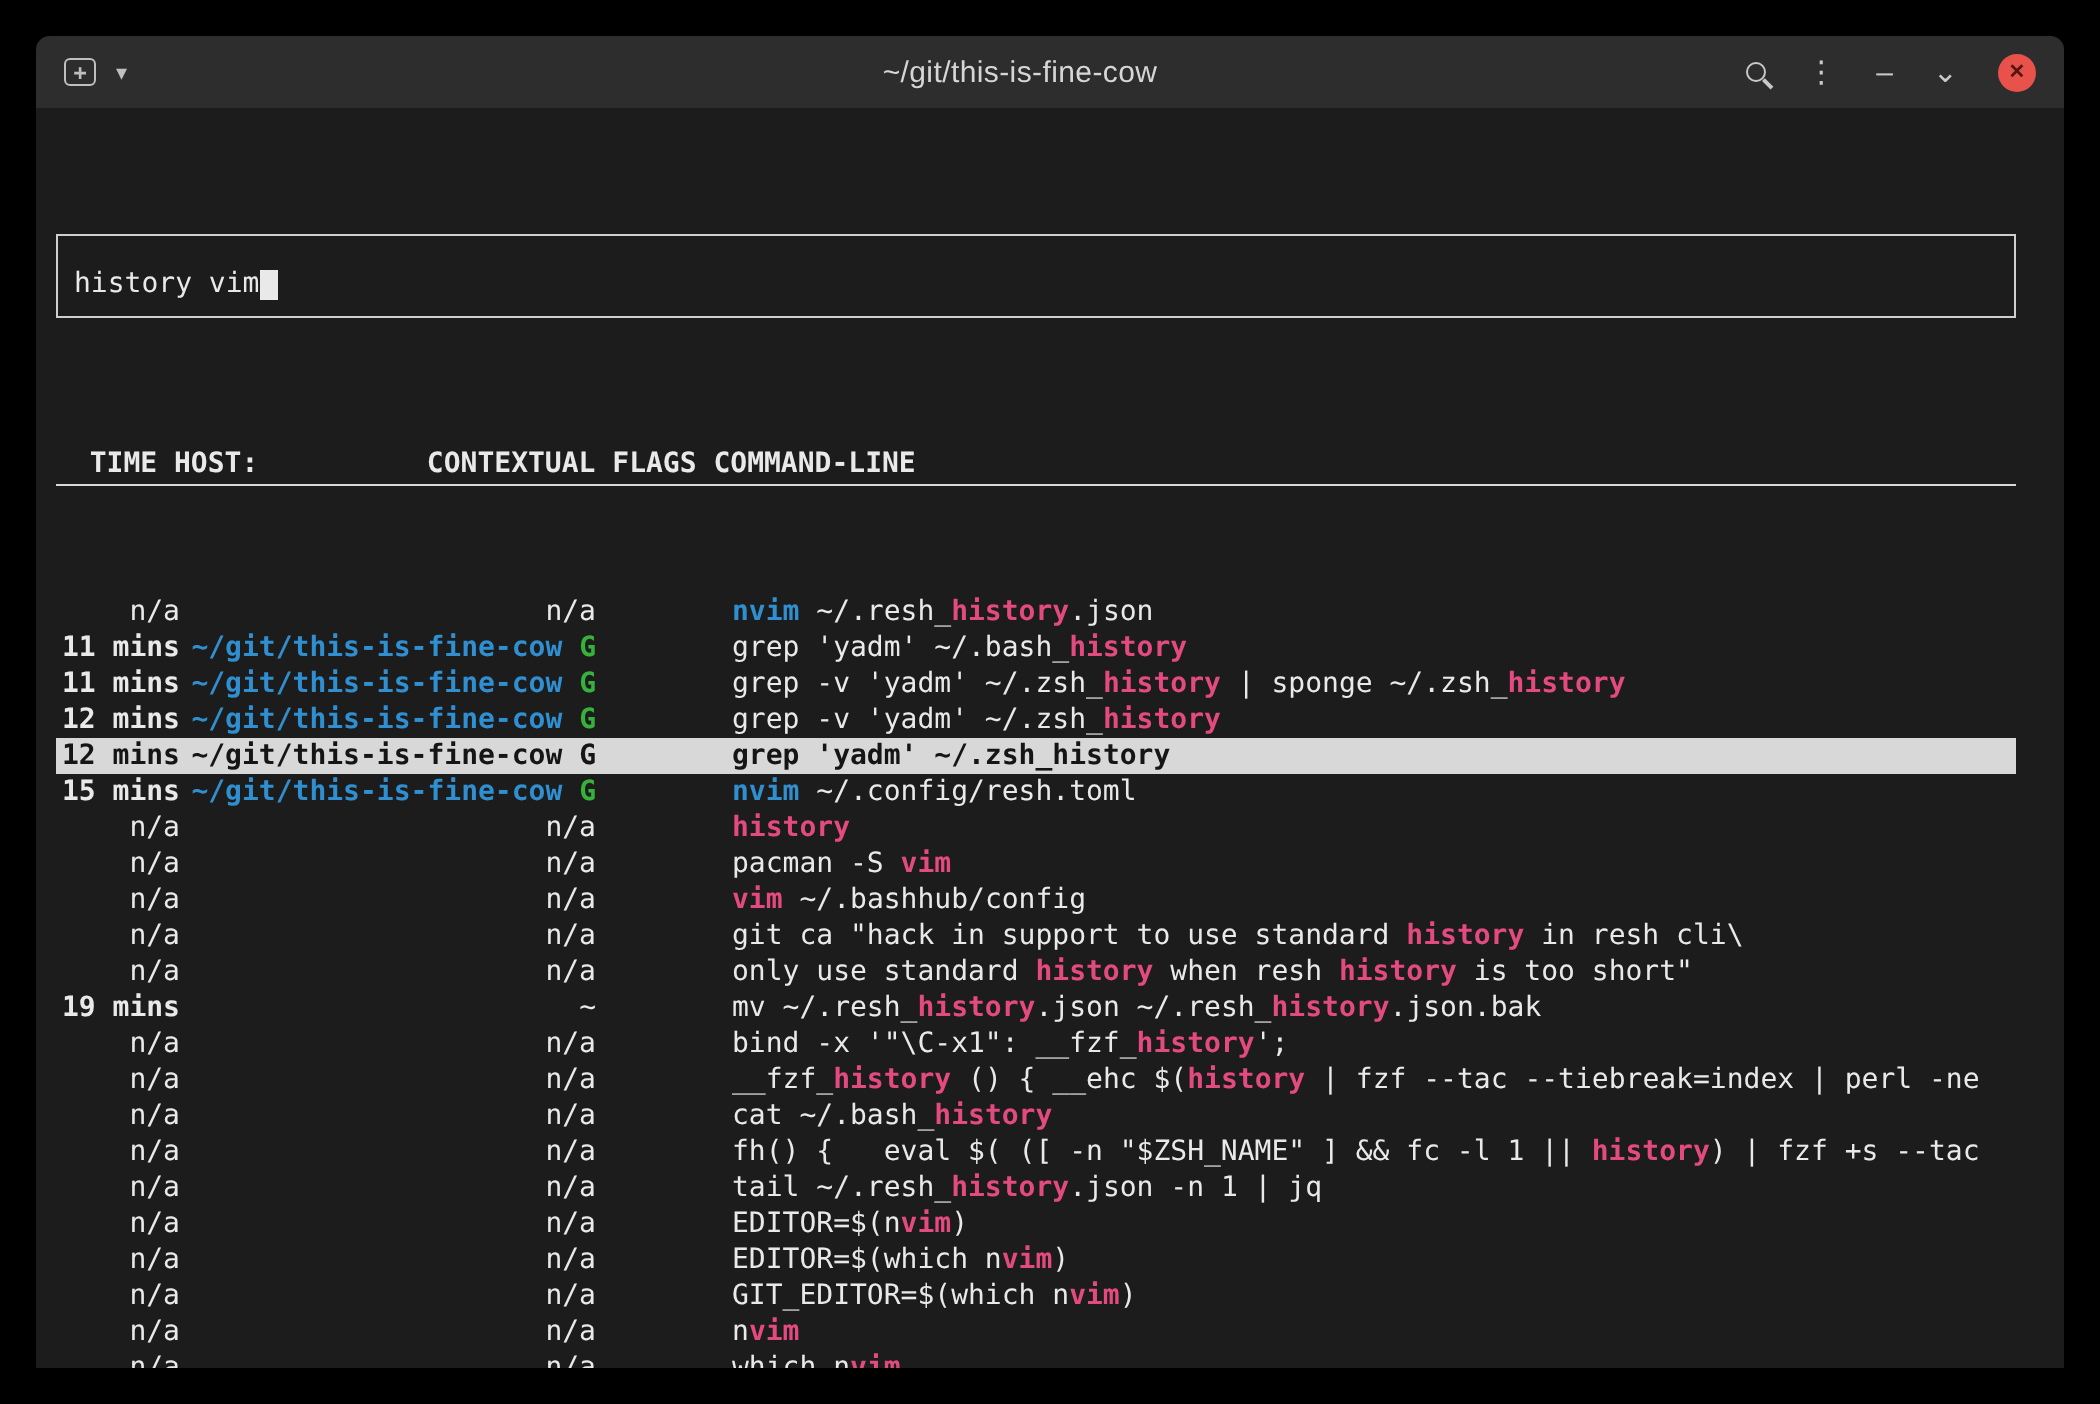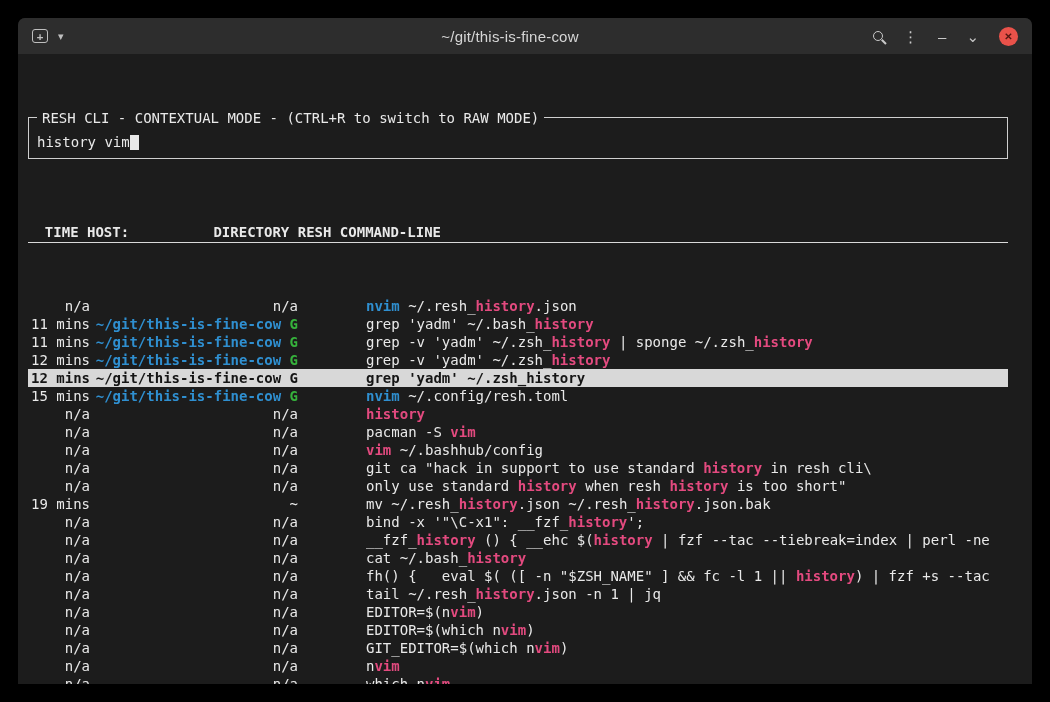--- a/index.html
+++ b/index.html
@@ -39,21 +39,21 @@
   .input-line { display:flex; align-items:center; }
   .cursor { display:inline-block; width:9px; height:15px; background:#e9e9e9; margin-left:0; }
 
   .hdr { margin-top:10px; height:20px; font-weight:bold; border-bottom:1px solid #d9d9d9; }
 
   .rows { }
   .row { display:flex; height:18px; }
   .c-time { width:62px; text-align:right; flex:none; }
   .c-dir  { width:208px; text-align:right; flex:none; }
   .c-cmd  { margin-left:68px; flex:none; }
-  .known  { font-weight:normal; }
+  .known  { font-weight:bold; }
   .host   { color:var(--host,#2f8fd0); font-weight:bold; }
   .gitflag{ color:var(--git,#36b23c); font-weight:bold; }
   .match  { color:var(--match,#e34a7f); font-weight:bold; }
   .cmdblue{ color:var(--host,#2f8fd0); font-weight:bold; }
   .sel { background:var(--selbg,#d8d8d8); }
   .sel span { color:var(--selfg,#151515) !important; font-weight:bold; }
 </style>
 </head>
 <body>
 
@@ -84,27 +84,26 @@
       </button>
       <button class="tb-btn">
         <span class="close-circle">✕</span>
       </button>
     </div>
   </div>
 
   <div class="term">
 
     <div class="search-box">
-      <span class="box-label">RESH CLI - CONTEXTUAL MODE - (CTRL+R to switch to RAW MODE)</span>
       <div class="input-line">
         <span>history vim</span><span class="cursor"></span>
       </div>
     </div>
 
-    <div class="hdr">  TIME HOST:          DIRECTORY RESH COMMAND-LINE</div>
+    <div class="hdr">  TIME HOST:          CONTEXTUAL FLAGS COMMAND-LINE</div>
 
     <div class="rows"><div class="row"><span class="c-time">n/a</span><span class="c-dir"><span>n/a</span></span><span class="c-cmd"><span class="cmdblue">nvim</span><span> ~/.resh_</span><span class="match">history</span><span>.json</span></span></div><div class="row"><span class="c-time known">11 mins</span><span class="c-dir"><span class="host">~/git/this-is-fine-cow</span><span class="gitflag"> G</span></span><span class="c-cmd"><span>grep 'yadm' ~/.bash_</span><span class="match">history</span></span></div><div class="row"><span class="c-time known">11 mins</span><span class="c-dir"><span class="host">~/git/this-is-fine-cow</span><span class="gitflag"> G</span></span><span class="c-cmd"><span>grep -v 'yadm' ~/.zsh_</span><span class="match">history</span><span> | sponge ~/.zsh_</span><span class="match">history</span></span></div><div class="row"><span class="c-time known">12 mins</span><span class="c-dir"><span class="host">~/git/this-is-fine-cow</span><span class="gitflag"> G</span></span><span class="c-cmd"><span>grep -v 'yadm' ~/.zsh_</span><span class="match">history</span></span></div><div class="row sel"><span class="c-time known">12 mins</span><span class="c-dir"><span class="host">~/git/this-is-fine-cow</span><span class="gitflag"> G</span></span><span class="c-cmd"><span>grep 'yadm' ~/.zsh_</span><span class="match">history</span></span></div><div class="row"><span class="c-time known">15 mins</span><span class="c-dir"><span class="host">~/git/this-is-fine-cow</span><span class="gitflag"> G</span></span><span class="c-cmd"><span class="cmdblue">nvim</span><span> ~/.config/resh.toml</span></span></div><div class="row"><span class="c-time">n/a</span><span class="c-dir"><span>n/a</span></span><span class="c-cmd"><span class="match">history</span></span></div><div class="row"><span class="c-time">n/a</span><span class="c-dir"><span>n/a</span></span><span class="c-cmd"><span>pacman -S </span><span class="match">vim</span></span></div><div class="row"><span class="c-time">n/a</span><span class="c-dir"><span>n/a</span></span><span class="c-cmd"><span class="match">vim</span><span> ~/.bashhub/config</span></span></div><div class="row"><span class="c-time">n/a</span><span class="c-dir"><span>n/a</span></span><span class="c-cmd"><span>git ca "hack in support to use standard </span><span class="match">history</span><span> in resh cli\</span></span></div><div class="row"><span class="c-time">n/a</span><span class="c-dir"><span>n/a</span></span><span class="c-cmd"><span>only use standard </span><span class="match">history</span><span> when resh </span><span class="match">history</span><span> is too short"</span></span></div><div class="row"><span class="c-time known">19 mins</span><span class="c-dir"><span>~</span></span><span class="c-cmd"><span>mv ~/.resh_</span><span class="match">history</span><span>.json ~/.resh_</span><span class="match">history</span><span>.json.bak</span></span></div><div class="row"><span class="c-time">n/a</span><span class="c-dir"><span>n/a</span></span><span class="c-cmd"><span>bind -x '"\C-x1": __fzf_</span><span class="match">history</span><span>';</span></span></div><div class="row"><span class="c-time">n/a</span><span class="c-dir"><span>n/a</span></span><span class="c-cmd"><span>__fzf_</span><span class="match">history</span><span> () { __ehc $(</span><span class="match">history</span><span> | fzf --tac --tiebreak=index | perl -ne</span></span></div><div class="row"><span class="c-time">n/a</span><span class="c-dir"><span>n/a</span></span><span class="c-cmd"><span>cat ~/.bash_</span><span class="match">history</span></span></div><div class="row"><span class="c-time">n/a</span><span class="c-dir"><span>n/a</span></span><span class="c-cmd"><span>fh() {   eval $( ([ -n "$ZSH_NAME" ] &amp;&amp; fc -l 1 || </span><span class="match">history</span><span>) | fzf +s --tac</span></span></div><div class="row"><span class="c-time">n/a</span><span class="c-dir"><span>n/a</span></span><span class="c-cmd"><span>tail ~/.resh_</span><span class="match">history</span><span>.json -n 1 | jq</span></span></div><div class="row"><span class="c-time">n/a</span><span class="c-dir"><span>n/a</span></span><span class="c-cmd"><span>EDITOR=$(n</span><span class="match">vim</span><span>)</span></span></div><div class="row"><span class="c-time">n/a</span><span class="c-dir"><span>n/a</span></span><span class="c-cmd"><span>EDITOR=$(which n</span><span class="match">vim</span><span>)</span></span></div><div class="row"><span class="c-time">n/a</span><span class="c-dir"><span>n/a</span></span><span class="c-cmd"><span>GIT_EDITOR=$(which n</span><span class="match">vim</span><span>)</span></span></div><div class="row"><span class="c-time">n/a</span><span class="c-dir"><span>n/a</span></span><span class="c-cmd"><span>n</span><span class="match">vim</span></span></div><div class="row"><span class="c-time">n/a</span><span class="c-dir"><span>n/a</span></span><span class="c-cmd"><span>which n</span><span class="match">vim</span></span></div></div>
 
     
 
     
 
   </div>
 </div>
 

